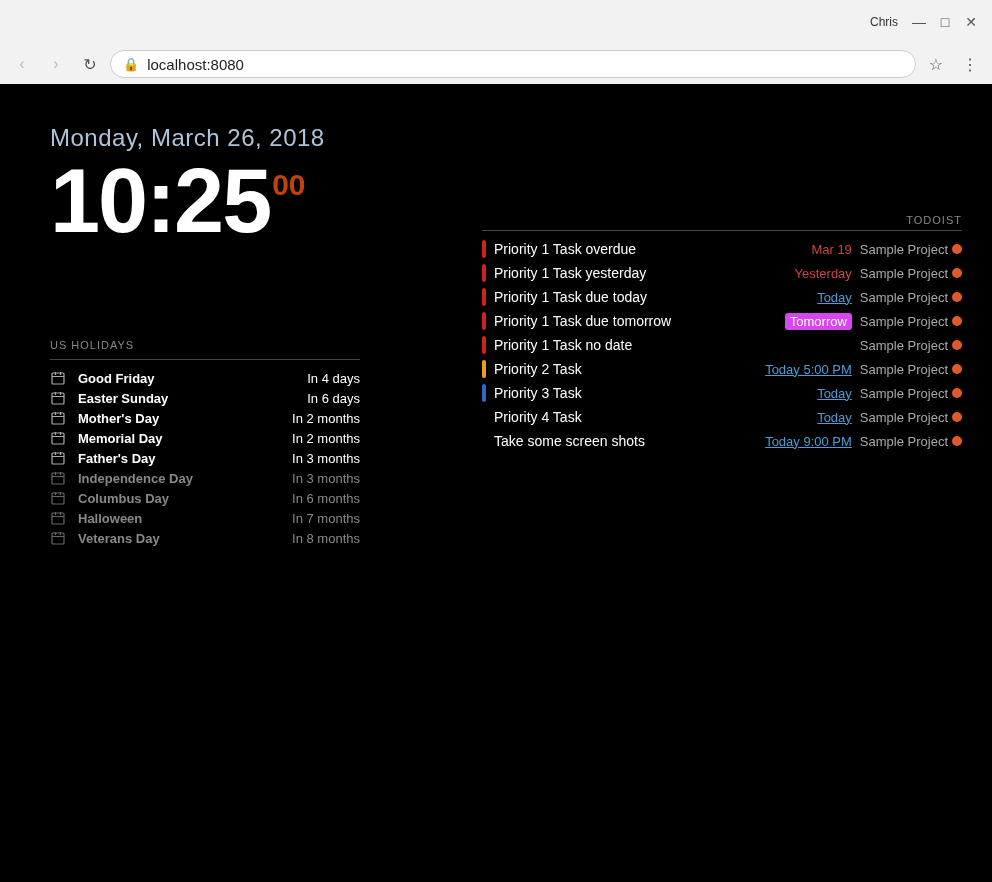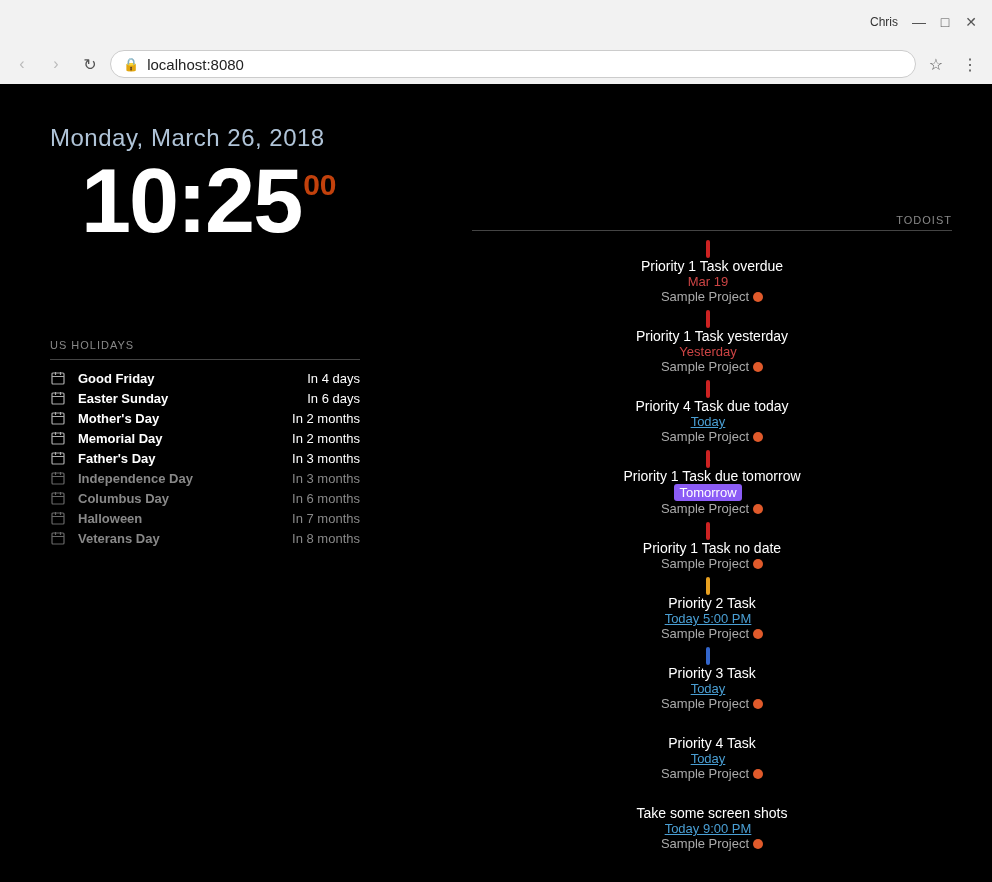--- a/index.html
+++ b/index.html
@@ -200,21 +200,20 @@
       font-size: 24px;
       font-weight: 300;
       color: #b0c4d8;
       letter-spacing: 0.5px;
     }
 
     .time-display {
       display: flex;
       align-items: flex-start;
       margin-top: 4px;
-      margin-left: 31px;
     }
 
     .time-main {
       font-size: 90px;
       font-weight: bold;
       color: #fff;
       line-height: 1;
       letter-spacing: -2px;
     }
 
@@ -290,21 +289,21 @@
     }
 
     .holiday-date.bold {
       color: #fff;
     }
 
     
     .todoist-section {
       position: absolute;
       top: 130px;
-      right: 40px;
+      right: 30px;
       width: 480px;
     }
 
     .todoist-header {
       font-size: 11px;
       color: #888;
       letter-spacing: 1px;
       text-align: right;
       margin-bottom: 4px;
     }
@@ -315,21 +314,20 @@
       background: #444;
       margin-bottom: 6px;
     }
 
     .task-row {
       display: flex;
       align-items: center;
       padding: 3px 0;
       gap: 0;
       position: relative;
-      flex-direction: column;
     }
 
     .task-priority-bar {
       width: 4px;
       height: 18px;
       border-radius: 2px;
       flex-shrink: 0;
       margin-right: 8px;
     }
 
@@ -343,21 +341,21 @@
       font-size: 13px;
       margin-right: 8px;
       white-space: nowrap;
     }
 
     .task-date.overdue { color: #cc4444; }
     .task-date.yesterday { color: #cc4444; }
     .task-date.today { color: #4a9fd4; text-decoration: underline; }
     .task-date.tomorrow { 
       color: #fff;
-      background: #8b5cf6;
+      background: #d946ef;
       padding: 1px 5px;
       border-radius: 3px;
       text-decoration: none;
     }
     .task-date.nodate { color: transparent; }
 
     .task-project {
       display: flex;
       align-items: center;
       gap: 4px;
@@ -540,21 +538,21 @@
       <div class="task-priority-bar" style="background:#cc2222;"></div>
       <span class="task-name">Priority 1 Task yesterday</span>
       <span class="task-date yesterday">Yesterday</span>
       <div class="task-project">
         <span>Sample Project</span>
         <div class="project-dot" style="background:#e05a2b;"></div>
       </div>
     </div>
         <div class="task-row">
       <div class="task-priority-bar" style="background:#cc2222;"></div>
-      <span class="task-name">Priority 4 Task due today</span>
+      <span class="task-name">Priority 1 Task due today</span>
       <span class="task-date today">Today</span>
       <div class="task-project">
         <span>Sample Project</span>
         <div class="project-dot" style="background:#e05a2b;"></div>
       </div>
     </div>
         <div class="task-row">
       <div class="task-priority-bar" style="background:#cc2222;"></div>
       <span class="task-name">Priority 1 Task due tomorrow</span>
       <span class="task-date tomorrow">Tomorrow</span>

